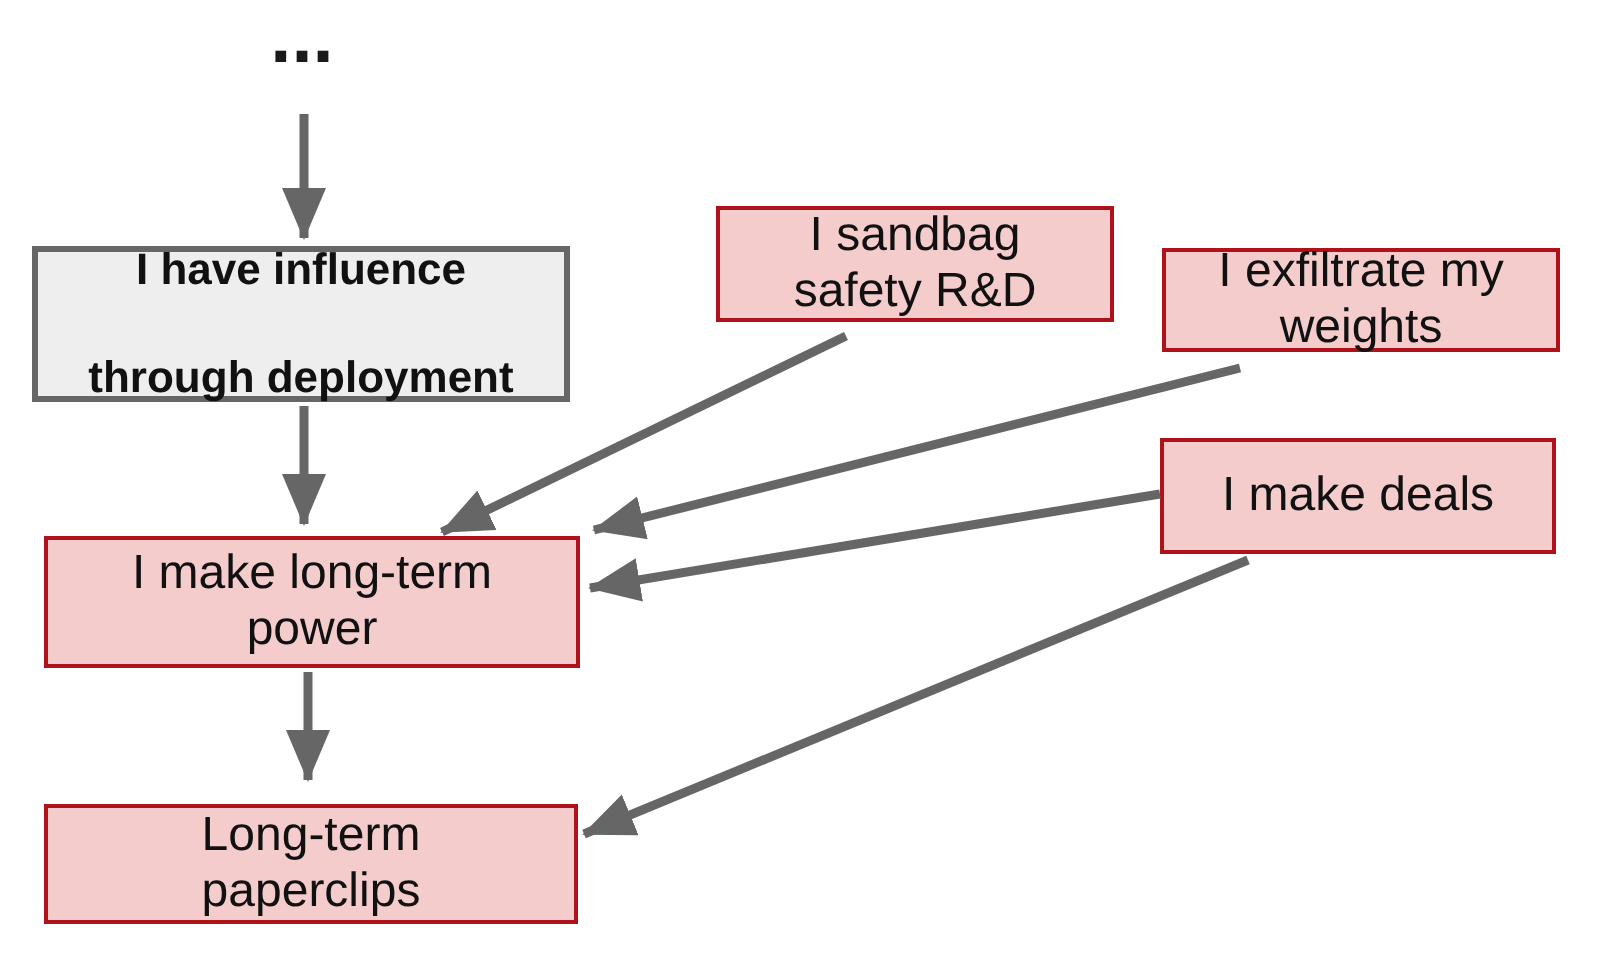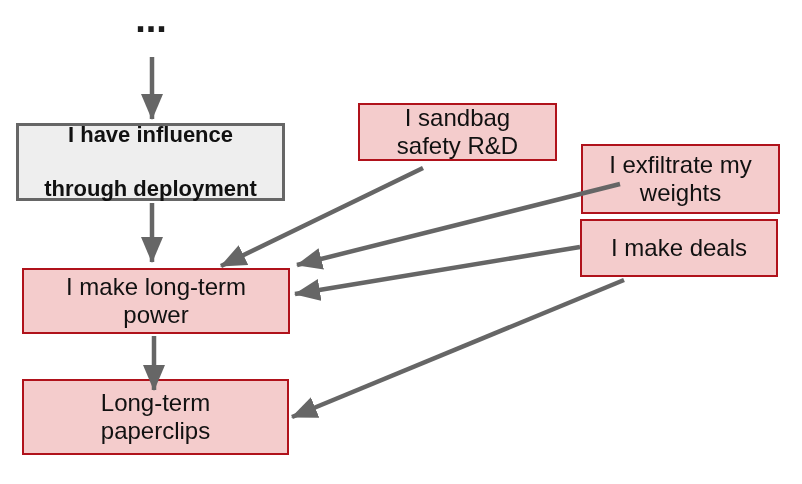--- a/index.html
+++ b/index.html
@@ -39,23 +39,23 @@
     position:absolute;
     left:119px;top:0px;width:64px;height:46px;
     text-align:center;
     font-size:38px;
     font-weight:700;
     color:#1a1a1a;
     line-height:1.0;
   }
   #n-influence{left:16px;top:123px;width:269px;height:78px;}
   #n-power{left:22px;top:268px;width:268px;height:66px;}
-  #n-paperclips{left:22px;top:379px;width:267px;height:76px;}
+  #n-paperclips{left:22px;top:402px;width:267px;height:60px;}
   #n-sandbag{left:358px;top:103px;width:199px;height:58px;}
-  #n-exfiltrate{left:581px;top:124px;width:199px;height:70px;margin-top:20px;}
+  #n-exfiltrate{left:581px;top:124px;width:199px;height:52px;}
   #n-deals{left:580px;top:219px;width:198px;height:58px;}
   svg.arrows{
     position:absolute;
     left:0;top:0;
     pointer-events:none;
   }
   svg.arrows line{
     stroke:var(--arrow,#666666);
     stroke-width:4.5;
   }

